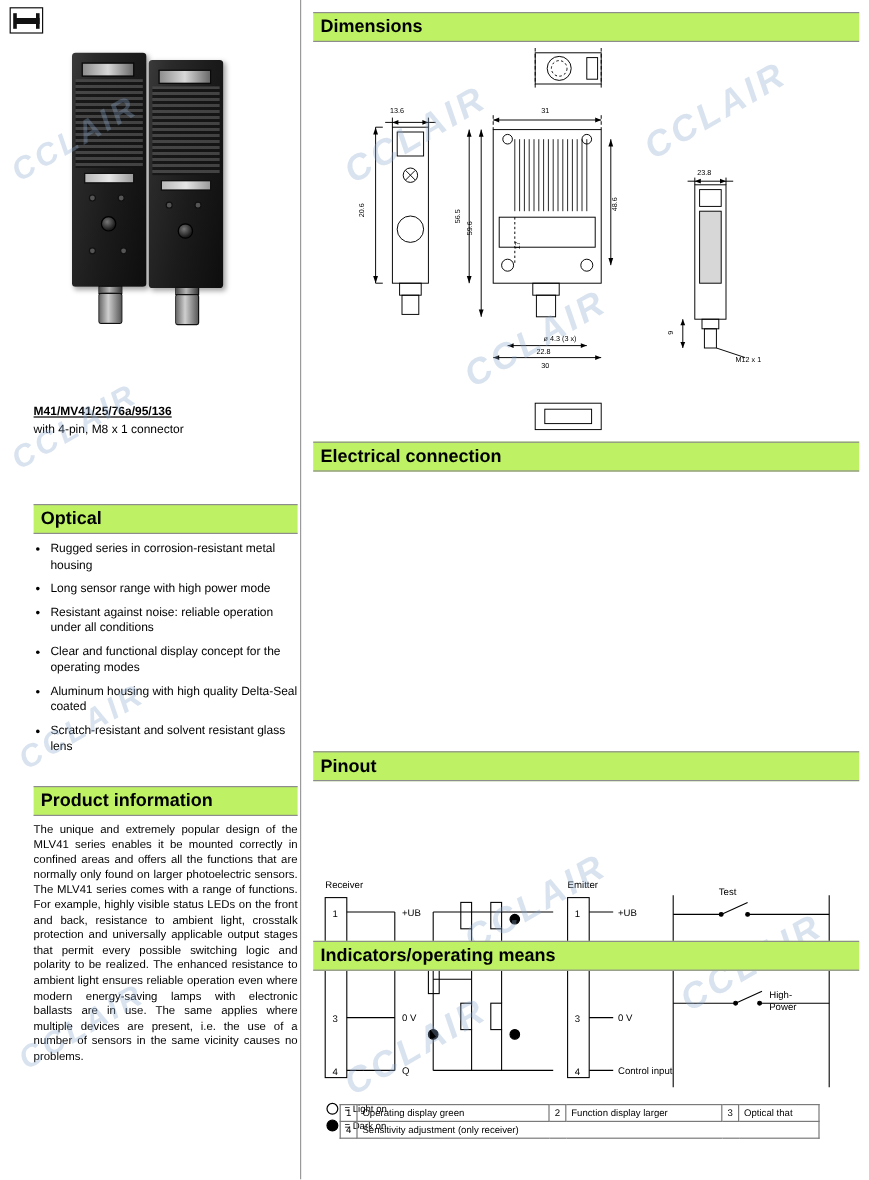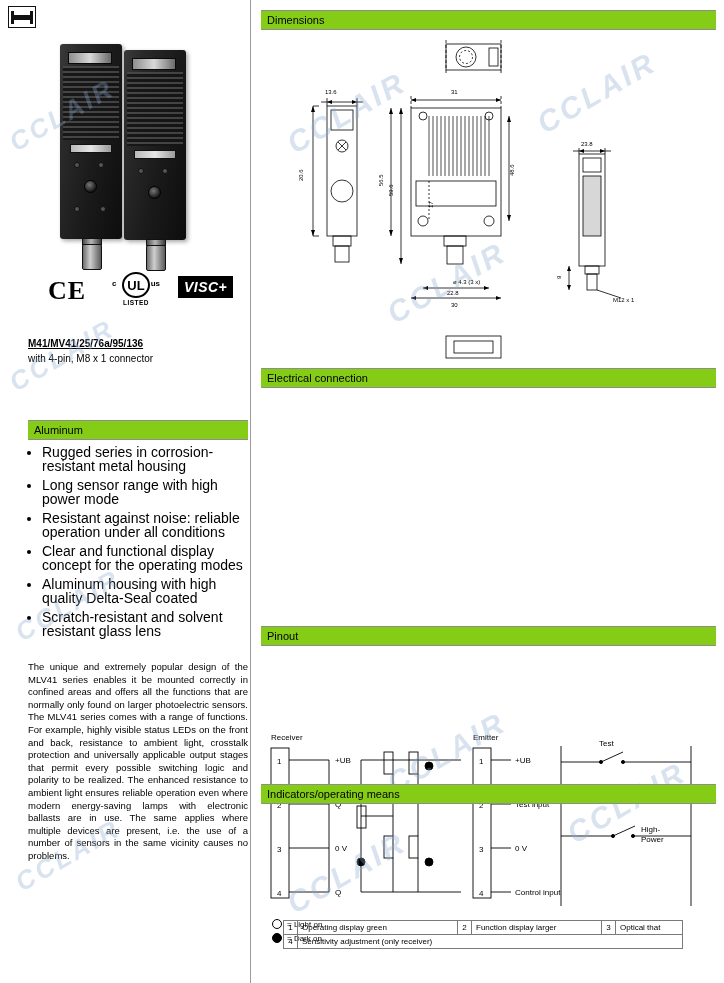--- a/index.html
+++ b/index.html
@@ -121,36 +121,36 @@
   .visco {
     position: absolute; left: 150px; top: 4px;
     background: #000; color: #fff;
     font-size: 14px; font-weight: bold; font-style: italic;
     padding: 3px 6px 3px 6px; letter-spacing: .5px;
   }
   .visco .plus { color:#fff; font-style: normal; }
 
   
   .sec-head {
-    background: #84cc16;
+    background: #bef264;
     border-top: 1px solid #8d8d8d;
     border-bottom: 1px solid #8d8d8d;
-    font-size: 11px;
-    font-weight: normal;
+    font-size: 15px;
+    font-weight: bold;
     padding: 3px 6px;
     color: #000;
   }
   .left-sec { position: absolute; left: 28px; width: 220px; }
 
   .blk-text { font-size: 10px; line-height: 13px; }
   .model-no { font-weight: bold; font-size: 10px; margin: 6px 0 3px 0; text-decoration: underline; }
 
   ul.feat {
     margin: 6px 0 0 0; padding: 0 0 0 14px;
-    font-size: 14px; line-height: 13.5px;
+    font-size: 10px; line-height: 13.5px;
   }
   ul.feat li { margin-bottom: 6px; }
 
   .prod-info p {
     margin: 6px 0 0 0;
     font-size: 9.5px; line-height: 12.6px;
     text-align: justify;
   }
 
   
@@ -231,49 +231,40 @@
         <div class="dot" style="left:14px; top:118px;"></div>
         <div class="dot" style="left:38px; top:118px;"></div>
         <div class="screwhole" style="left:24px; top:136px;"></div>
       </div>
       <div class="conn-nut" style="left:54px; top:202px;"></div>
       <div class="connector" style="left:54px; top:208px;"></div>
       <div class="conn-nut" style="left:118px; top:203px;"></div>
       <div class="connector" style="left:118px; top:209px;"></div>
     </div>
 
-    <div class="certs">
-      <div class="ce">CE</div>
-      <div class="ul-mark">
-        <span class="c-left">c</span>
-        <span class="circle">UL</span>
-        <span class="us-right">us</span>
-        <span class="listed">LISTED</span>
-      </div>
-      <div class="visco"><span>VISC</span><span class="plus">+</span></div>
-    </div>
 
     <div class="left-sec" style="top:332px;">
       <div class="model-no">M41/MV41/25/76a/95/136</div>
       <div class="blk-text">with 4-pin, M8 x 1 connector</div>
     </div>
 
     <div class="left-sec" style="top:420px;">
-      <div class="sec-head">Aluminum</div>
+      <div class="sec-head">Optical</div>
       <ul class="feat">
         <li>Rugged series in corrosion-resistant metal housing</li>
         <li>Long sensor range with high power mode</li>
         <li>Resistant against noise: reliable operation under all conditions</li>
         <li>Clear and functional display concept for the operating modes</li>
         <li>Aluminum housing with high quality Delta-Seal coated</li>
         <li>Scratch-resistant and solvent resistant glass lens</li>
       </ul>
     </div>
 
     <div class="left-sec prod-info" style="top:655px;">
+      <div class="sec-head">Product information</div>
       <p>The unique and extremely popular design of the MLV41 series enables it be mounted correctly in confined areas and offers all the functions that are normally only found on larger photoelectric sensors. The MLV41 series comes with a range of functions. For example, highly visible status LEDs on the front and back, resistance to ambient light, crosstalk protection and universally applicable output stages that permit every possible switching logic and polarity to be realized. The enhanced resistance to ambient light ensures reliable operation even where modern energy-saving lamps with electronic ballasts are in use. The same applies where multiple devices are present, i.e. the use of a number of sensors in the same vicinity causes no problems.</p>
     </div>
 
     <div class="wm wm-sm" style="left:4px; top:100px;">CCLAIR</div>
     <div class="wm wm-sm" style="left:4px; top:340px;">CCLAIR</div>
     <div class="wm wm-sm" style="left:10px; top:590px;">CCLAIR</div>
     <div class="wm wm-sm" style="left:10px; top:840px;">CCLAIR</div>
   </div>
 
   <div class="right-col">

